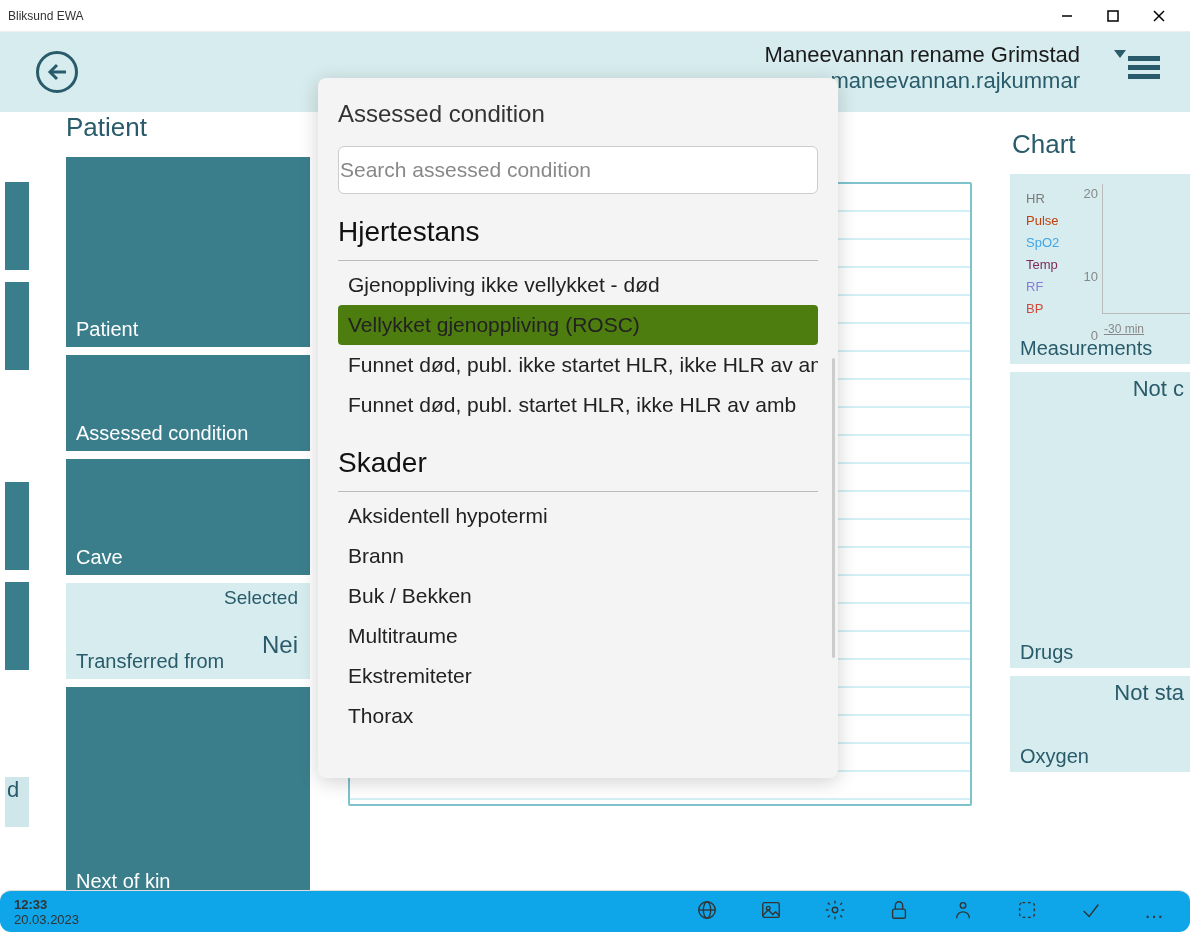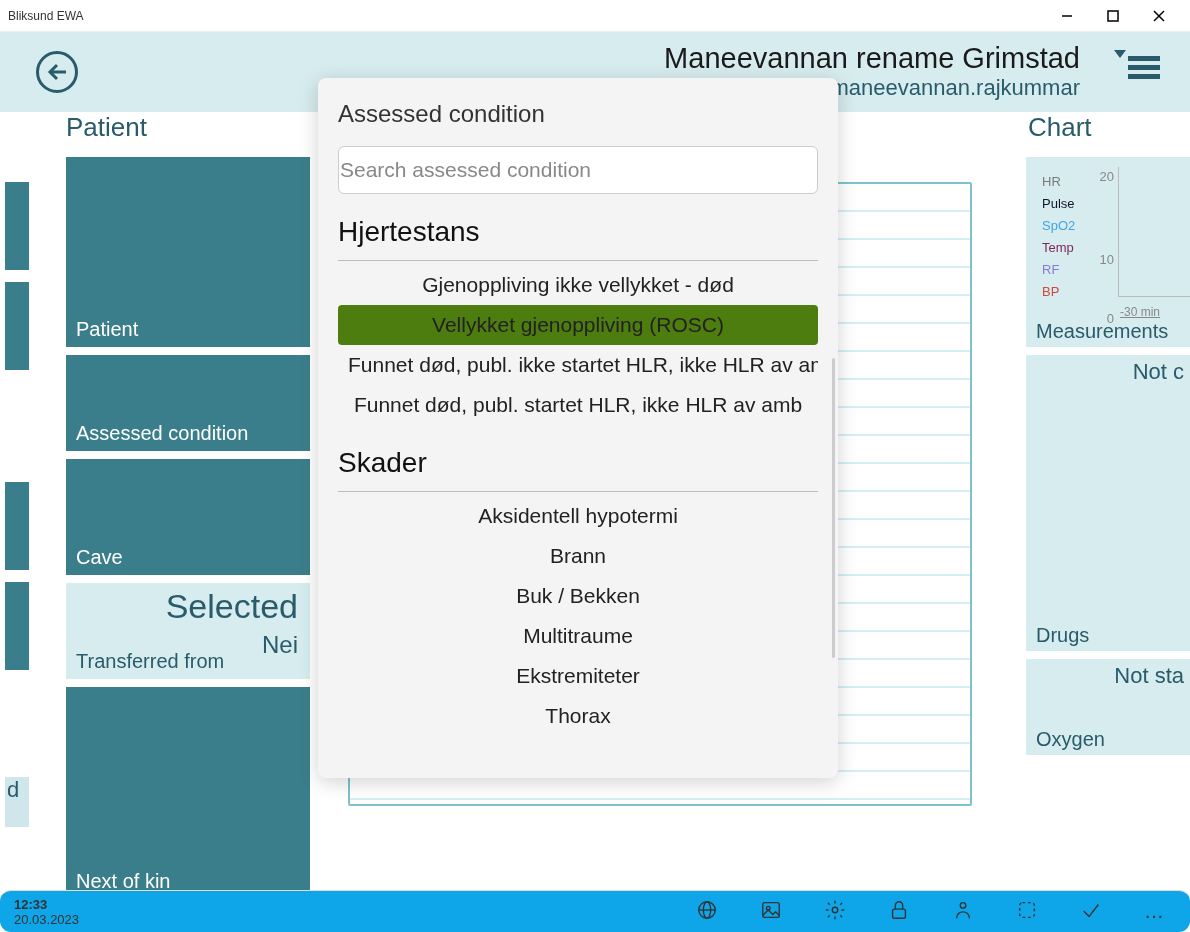--- a/index.html
+++ b/index.html
@@ -5,62 +5,62 @@
   * { box-sizing: border-box; margin: 0; padding: 0; }
   html, body { width: 1190px; height: 932px; overflow: hidden; font-family: "Segoe UI", Arial, sans-serif; background: #fff; color: #222; }
   .titlebar { height: 32px; background: #fff; display: flex; align-items: center; padding: 0 8px; font-size: 12px; color: #333; border-bottom: 1px solid #eee; }
   .titlebar .title { flex: 1; }
   .titlebar .winbtn { width: 46px; height: 28px; display: flex; align-items: center; justify-content: center; font-size: 14px; }
   .winbtn svg { stroke: #000; }
   .headerbar { height: 80px; background: #d7ecee; display: flex; align-items: center; position: relative; }
   .back-btn { width: 42px; height: 42px; border: 3px solid #295b6b; border-radius: 50%; margin-left: 36px; display: flex; align-items: center; justify-content: center; }
   .back-btn svg { stroke: #295b6b; }
   .userblock { position: absolute; right: 110px; top: 10px; text-align: right; }
-  .userblock .line1 { font-size: 29px; color: #1a1a1a; }
+  .userblock .line1 { font-size: 22px; color: #1a1a1a; }
   .userblock .line2 { font-size: 22px; color: #295b6b; }
   .hamburger { position: absolute; right: 30px; top: 20px; }
   .hamburger .bar { width: 32px; height: 5px; background: #295b6b; margin: 4px 0; }
   .hamburger .tri { position: absolute; left: -14px; top: -2px; width:0; height:0; border-left:6px solid transparent; border-right:6px solid transparent; border-top:8px solid #295b6b; }
 
   .content { position: absolute; top: 112px; left: 0; right: 0; bottom: 42px; }
 
   
   .gutter { position: absolute; left: 0; top: 0; width: 32px; }
   .gutter .gblock { position: absolute; left: 5px; width: 24px; background: #3b7e8b; }
   .gutter .gsel { position: absolute; left: 5px; width: 24px; background: #cfe7ea; color:#295b6b; font-size:22px; padding-left:2px; }
 
   .col-patient { position: absolute; left: 66px; top: 0; width: 244px; }
   .section-title { font-size: 26px; color: #295b6b; font-weight: 400; margin-bottom: 14px; }
   .pcard { background: #3b7e8b; color: #fff; position: relative; margin-bottom: 8px; }
   .pcard .caption { position: absolute; left: 10px; bottom: 6px; font-size: 20px; }
   .pcard.light { background: #d7ecee; color: #295b6b; }
-  .pcard.light .big { position: absolute; right: 12px; top: 4px; font-size: 34px; font-weight: 500; color:#295b6b; }
+  .pcard.light .big { position: absolute; right: 12px; top: 4px; font-size: 19px; font-weight: 500; color:#295b6b; }
   .pcard.light .sub { position: absolute; right: 12px; top: 48px; font-size: 24px; color:#295b6b; }
 
-  .col-chart { position: absolute; right: 0; top: 0; width: 164px; }
+  .col-chart { position: absolute; right: 0; top: 17px; width: 180px; }
   .chartbox { background: #d7ecee; position: relative; margin-bottom: 8px; }
   .chartbox .caption { position: absolute; left: 10px; bottom: 4px; font-size: 20px; color: #295b6b; }
   .chartbox .corner { position: absolute; right: 6px; top: 4px; font-size: 22px; color: #295b6b; }
   .mini-legend { position: absolute; left: 16px; top: 14px; font-size: 13px; line-height: 22px; }
   .mini-axis { position: absolute; left: 70px; top: 12px; font-size: 13px; color:#888; text-align:right; width:18px; }
   .mini-xlab { position: absolute; left: 94px; top: 148px; font-size: 12px; color:#888;text-decoration:underline; }
   .mini-grid { position:absolute; left:92px; top:10px; right:0; height:130px; border-left:1px solid #bbb; border-bottom:1px solid #bbb; }
 
   
   .notepad { position: absolute; left: 348px; top: 70px; width: 624px; height: 624px; border: 2px solid #7ec3cc; border-radius: 2px; background: repeating-linear-gradient(#fff, #fff 26px, #d2eff3 26px, #d2eff3 28px); }
 
   
   .popup { position: absolute; left: 318px; top: -34px; width: 520px; height: 700px; background: #f4f4f4; border-radius: 8px; box-shadow: 0 4px 20px rgba(0,0,0,0.18); padding: 22px 20px 10px 20px; overflow: hidden; }
   .popup-title { font-size: 24px; color: #333; margin-bottom: 18px; }
   .searchbox { width: 100%; height: 48px; background: #fff; border: 1px solid #ccc; border-radius: 6px; padding: 0 1px; font-size: 21px; color: #888; display:flex; align-items:center; }
   .searchbox::placeholder { color:#888; }
   .group-hdr { font-size: 28px; font-weight: 500; color: #111; margin-top: 22px; padding-bottom: 6px; }
   .divider { height: 1px; background: #bbb; margin: 6px 0 4px 0; }
   .optlist { }
-  .opt { font-size: 21px; color: #222; padding: 8px 10px; white-space: nowrap; overflow:hidden; text-overflow: clip; border-radius:4px;text-align:center; }
+  .opt { font-size: 21px; color: #222; padding: 8px 10px; white-space: nowrap; overflow:hidden; text-overflow: clip; border-radius:4px; }
   .opt.hover { background: #4d7c0f; }
   .scrollhint { position:absolute; right:3px; top:280px; width:3px; height:300px; background:#ccc; border-radius:2px; }
 
   .bottombar { position: absolute; left: 0; right: 0; bottom: 0; height: 42px; background: #0ea5e9; display: flex; align-items: center; padding: 0 14px; border-top: 1px solid #ddd; border-radius: 11px; }
   .bb-time { font-size: 13px; line-height: 15px; color:#333; }
   .bb-icons { margin-left: auto; display: flex; gap: 42px; align-items: center; color:#333; padding-right:10px; }
   .bb-icons svg { width: 22px; height: 22px; stroke:#333; fill:none; stroke-width:1.5; }
   .dots { font-size:20px; letter-spacing:2px; }
 </style>
 </head>
@@ -136,21 +136,21 @@
       </div>
   </div>
 
   <div class="notepad"></div>
 
   <div class="col-chart">
     <div class="section-title" style="margin-left:2px">Chart</div>
     <div class="chartbox" style="height:190px">
       <div class="mini-legend">
         <div style="color:#7a7a7a">HR</div>
-        <div style="color:#0f172a">Pulse</div>
+        <div style="color:#c2410c">Pulse</div>
         <div style="color:#3fa5e8">SpO2</div>
         <div style="color:#7d2a5b">Temp</div>
         <div style="color:#8a7ad6">RF</div>
         <div style="color:#d04a3a">BP</div>
       </div>
       <div class="mini-axis">
         <div>20</div>
         <div style="margin-top:68px">10</div>
         <div style="margin-top:44px">0</div>
       </div>

